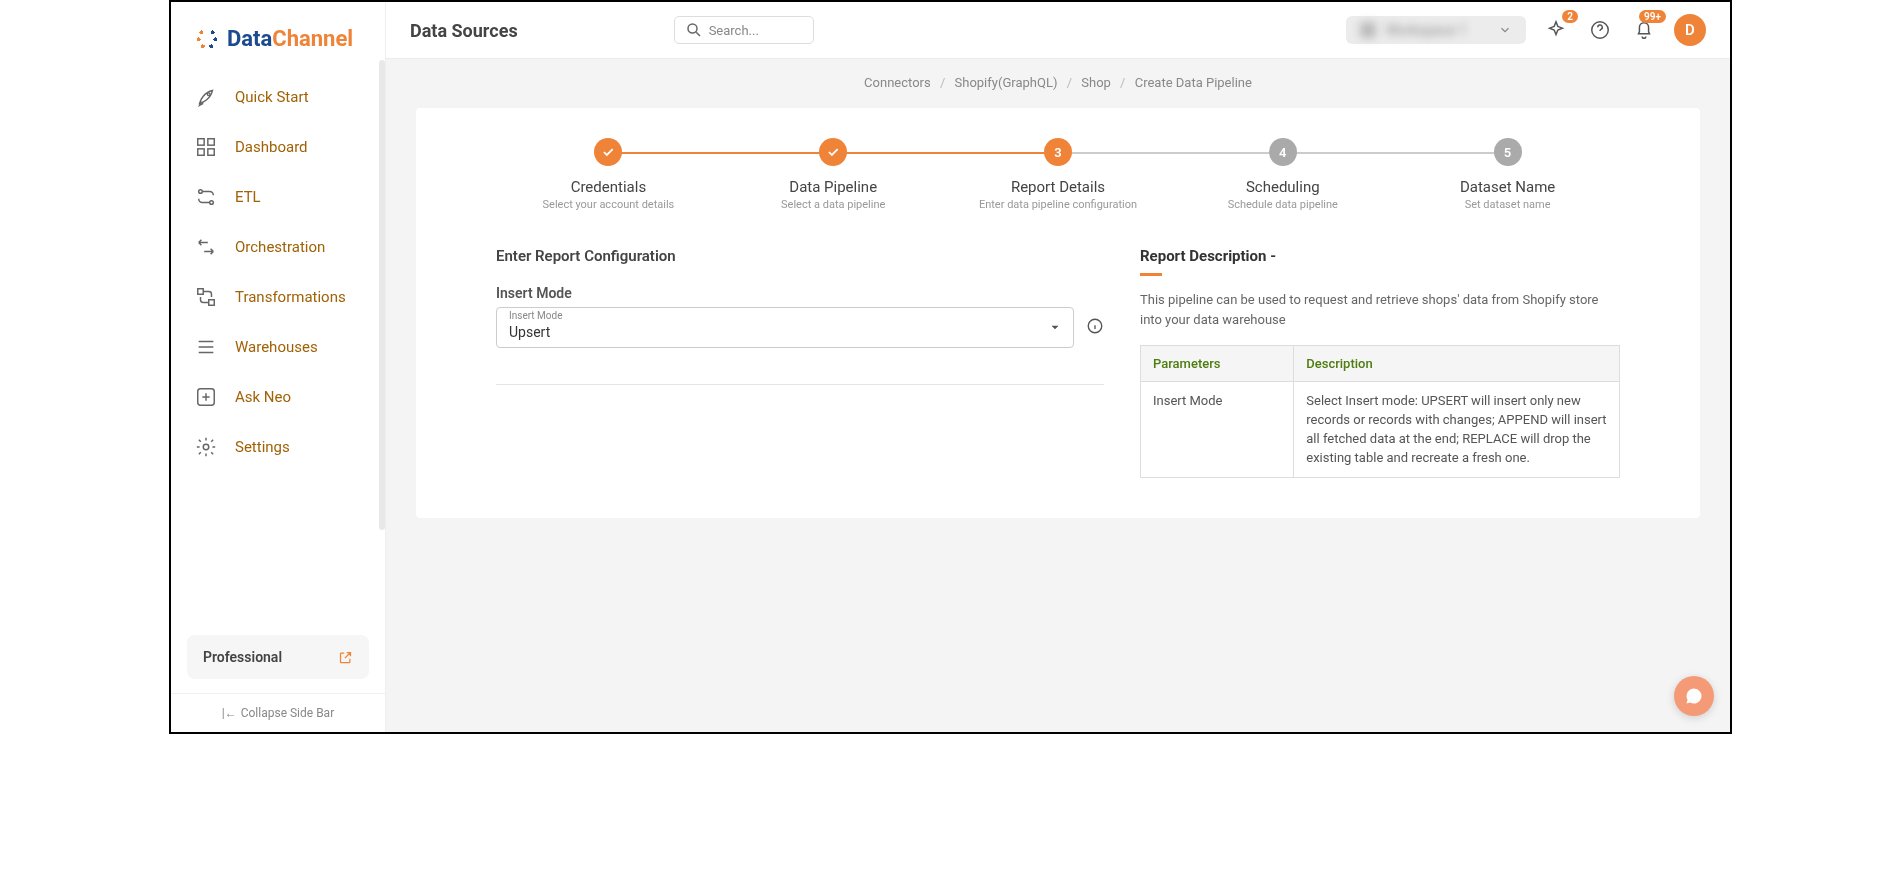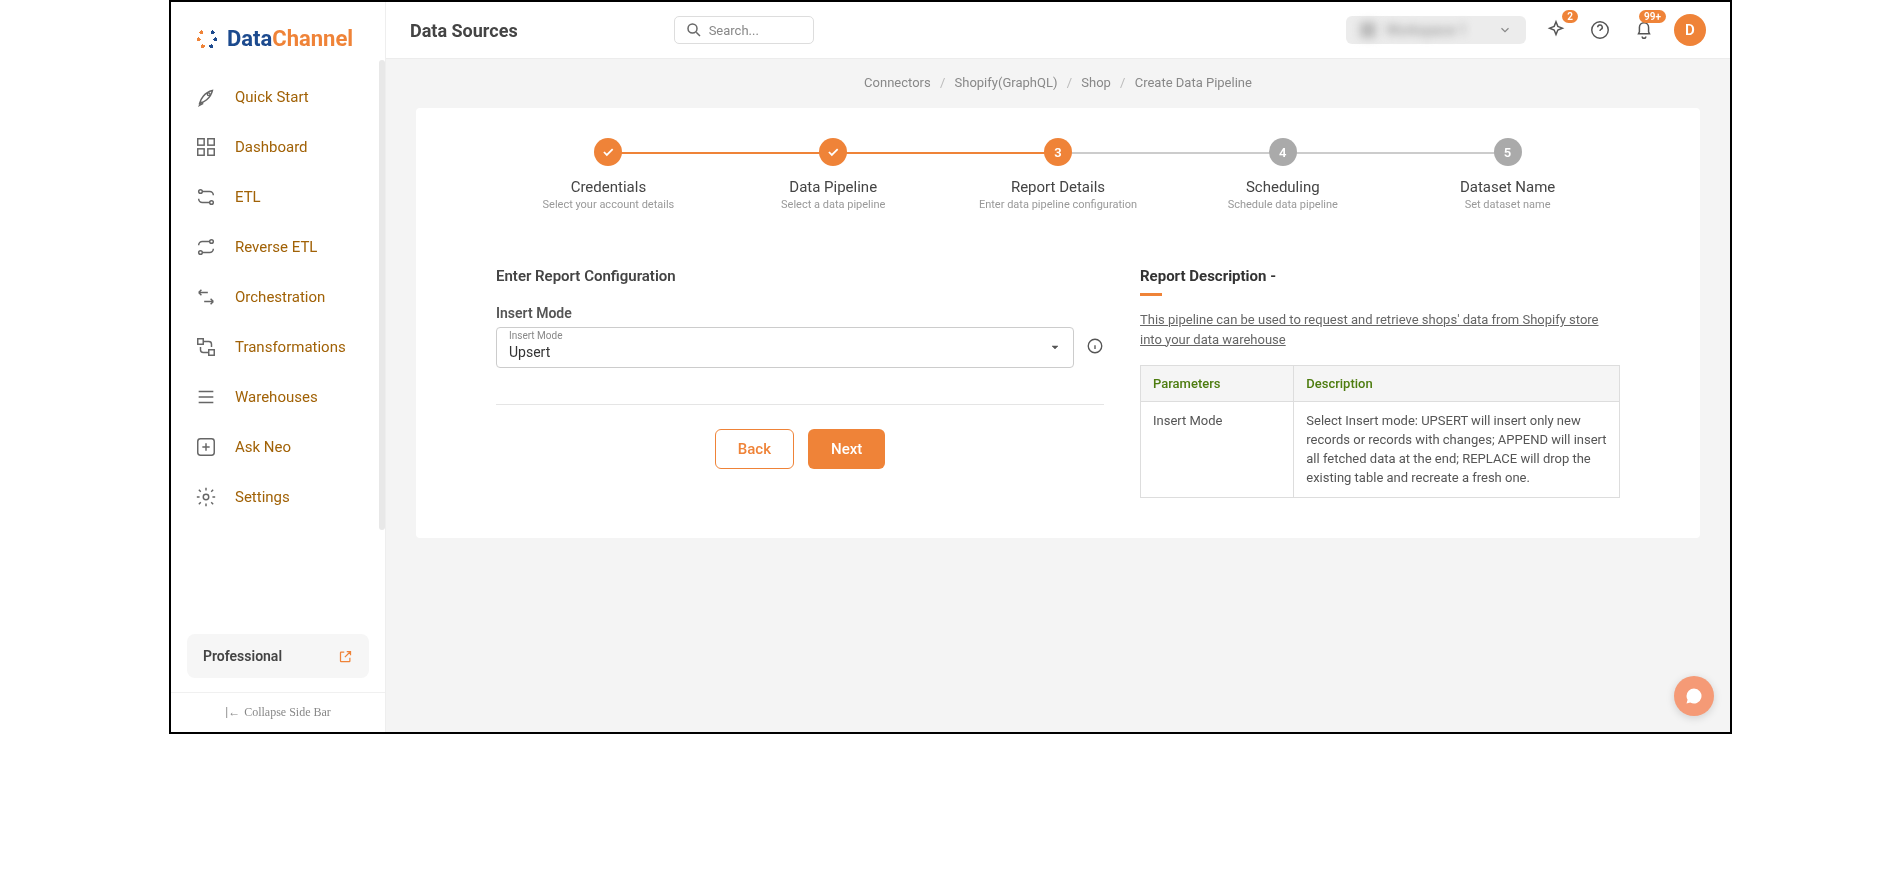--- a/index.html
+++ b/index.html
@@ -63,21 +63,21 @@
   }
   .plan-badge svg { width: 15px; height: 15px; stroke: #ef8338; fill: none; stroke-width: 2; }
 
   .collapse-row {
     text-align: center;
     padding: 12px 0;
     font-size: 12px;
     color: #888;
     border-top: 1px solid #f0f0f0;
   }
-  .collapse-row span { margin-left: 4px; font-family: Liberation Serif, serif; }
+  .collapse-row span { margin-left: 4px; }
 
   
   .sidebar-scroll {
     position: absolute; top: 58px; right: 0; width: 6px; height: 470px;
     background: #e8e8e8; border-radius: 3px;
   }
 
   
   .main { flex: 1; display: flex; flex-direction: column; background: #f4f4f4; }
   .topbar {
@@ -151,21 +151,21 @@
   .step-sub { font-size: 11px; color: #999; margin-top: 2px; }
   .step-line {
     position: absolute; top: 14px; left: 50%; width: 100%; height: 2px;
     z-index: 1;
   }
   .step:last-child .step-line { display: none; }
   .step-line.done { background: #ef8338; }
   .step-line.future { background: #ccc; }
 
   .form-area {
-    display: flex; gap: 36px; margin-top: 56px;
+    display: flex; gap: 36px; margin-top: 36px;
   }
   .form-left { flex: 1; }
   .form-right { width: 480px; }
 
   .section-heading { font-weight: 600; font-size: 15px; color: #444; margin-bottom: 20px; }
 
   .field-label { font-size: 14px; font-weight: 600; color: #555; margin-bottom: 6px; }
   .field-row { display: flex; align-items: center; gap: 12px; }
   .select-box {
     position: relative; flex: 1;
@@ -189,21 +189,21 @@
   .btn {
     padding: 10px 22px; border-radius: 6px;
     font-size: 15px; font-weight: 500; cursor: pointer;
     border: 1px solid transparent;
   }
   .btn-back { background: #fff; color: #ef8338; border-color: #ef8338; }
   .btn-next { background: #ef8338; color: #fff; }
 
   .desc-heading { font-weight: 700; font-size: 15px; color: #333; margin-bottom: 8px; }
   .orange-underline { width: 22px; height: 3px; background: #ef8338; margin-bottom: 14px; }
-  .desc-text { font-size: 13px; color: #666; line-height: 1.5; margin-bottom: 16px; text-decoration: underline; }
+  .desc-text { font-size: 13px; color: #666; line-height: 1.5; margin-bottom: 16px; }
 
   table.params {
     width: 100%; border-collapse: collapse; font-size: 13px;
     border: 1px solid #ddd;
   }
   table.params th {
     background: #f5f5f5; text-align: left; font-weight: 500;
     padding: 10px 12px; border: 1px solid #ddd; color: #4d7c0f;
   }
   table.params td {
@@ -258,30 +258,20 @@
       </li>
       <li class="nav-item">
         <span class="nav-icon">
             <svg viewBox="0 0 24 24">
               <circle cx="6" cy="6" r="2"></circle>
               <circle cx="18" cy="18" r="2"></circle>
               <path d="M8 6h8a4 4 0 0 1 4 4M16 18H8a4 4 0 0 1-4-4"></path>
             </svg>
           </span>
         <span>ETL</span>
-      </li>
-      <li class="nav-item">
-        <span class="nav-icon">
-            <svg viewBox="0 0 24 24">
-              <circle cx="18" cy="6" r="2"></circle>
-              <circle cx="6" cy="18" r="2"></circle>
-              <path d="M16 6H8a4 4 0 0 0-4 4M8 18h8a4 4 0 0 0 4-4"></path>
-            </svg>
-          </span>
-        <span>Reverse ETL</span>
       </li>
       <li class="nav-item">
         <span class="nav-icon">
             <svg viewBox="0 0 24 24">
               <path d="M4 7h10M4 7l3-3M4 7l3 3M20 17H10M20 17l-3-3M20 17l-3 3"></path>
             </svg>
           </span>
         <span>Orchestration</span>
       </li>
       <li class="nav-item">
@@ -444,24 +434,20 @@
                   </svg></span>
             </div>
             <span class="info-icon"><svg viewBox="0 0 24 24">
                   <circle cx="12" cy="12" r="9"></circle>
                   <path d="M12 8h.01M12 11v5"></path>
                 </svg></span>
           </div>
 
           <hr class="divider">
 
-          <div class="btn-row">
-            <button class="btn btn-back">Back</button>
-            <button class="btn btn-next">Next</button>
-          </div>
         </div>
 
         <div class="form-right">
           <div class="desc-heading">Report Description -</div>
           <div class="orange-underline"></div>
           <div class="desc-text">This pipeline can be used to request and retrieve shops' data from Shopify store into your data warehouse</div>
           <table class="params">
             <thead>
               <tr>
                 <th>Parameters</th>

